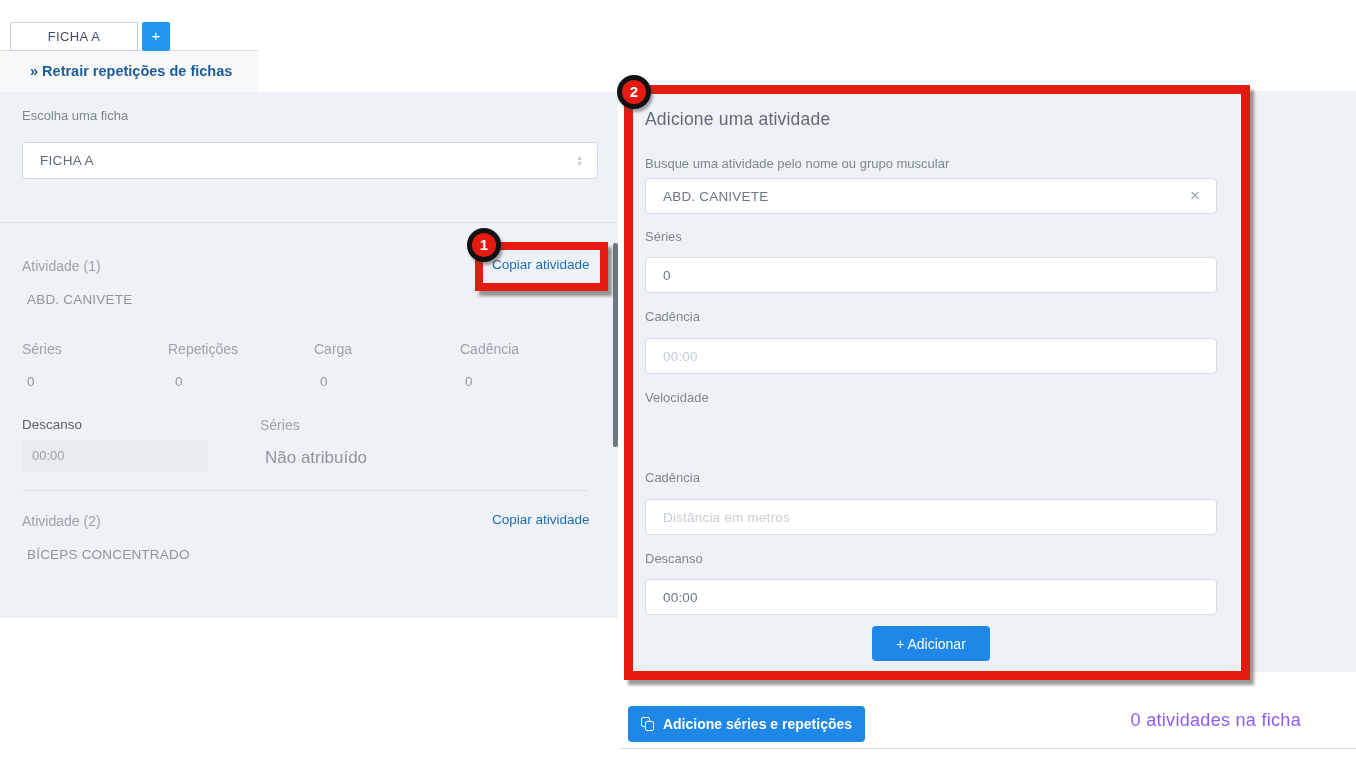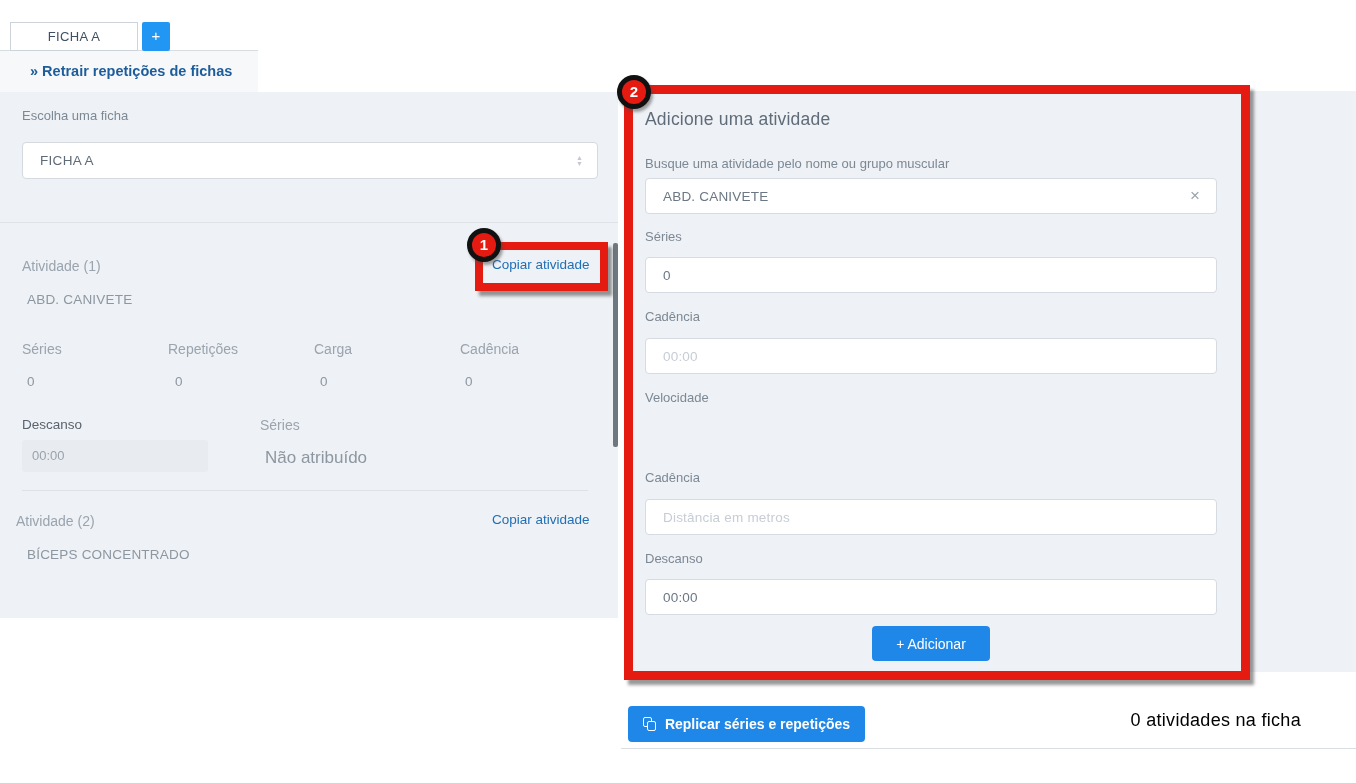--- a/index.html
+++ b/index.html
@@ -55,21 +55,21 @@
   
   .replicate-btn { position:absolute; left:628px; top:706px; width:237px; height:36px; background:#1f87e8;
          border:none; border-radius:4px; color:#fff; font-size:14px; font-weight:bold;
          font-family:"Liberation Sans", sans-serif; cursor:pointer; display:flex; align-items:center;
          justify-content:center; gap:8px; }
   .copy-ic { position:relative; width:14px; height:15px; flex:0 0 auto; }
   .copy-ic .sq1 { position:absolute; left:0; top:0; width:9px; height:10px; border:1.5px solid #fff; border-radius:2px; }
   .copy-ic .sq2 { position:absolute; left:4px; top:4px; width:9px; height:10px; border:1.5px solid #fff;
          border-radius:2px; background:#1f87e8; }
   .count-text { position:absolute; left:1000px; top:710px; width:301px; text-align:right;
-         font-size:18px; color:#000000; letter-spacing:.3px; }
+         font-size:18px; color:#8b5cf6; letter-spacing:.3px; }
   .bottom-divider { position:absolute; left:621px; top:748px; width:735px; height:1px; background:#dadfe4; }
 
   
   .ann-box { position:absolute; border:9px solid #e51b12; box-shadow:4px 5px 3px rgba(70,70,70,.55); z-index:8; }
   .ann-box-1 { left:475px; top:242px; width:133px; height:49px; border-width:8px; }
   .ann-box-2 { left:624px; top:85px; width:626px; height:595px; }
   .ann-badge { position:absolute; width:34px; height:34px; border-radius:50%; background:#e51b12;
          border:5px solid #111; color:#fff; font-size:15px; font-weight:bold; text-align:center;
          line-height:24px; z-index:10; box-shadow:2px 3px 3px rgba(70,70,70,.5); }
   .ann-badge-1 { left:467px; top:228px; }
@@ -116,21 +116,21 @@
 
     <span class="rest-label" style="left:22px; top:325px;">Descanso</span>
     <span class="stat-label" style="left:260px; top:325px;">Séries</span>
     <div class="rest-box">
       <span>00:00</span>
     </div>
     <span class="method-value" style="left:265px; top:356px;">Não atribuído</span>
 
     <div class="hdiv" style="left:22px; top:398px; width:566px;"></div>
 
-    <span class="act-title" style="left:16px; top:421px;">Atividade (2)</span>
+    <span class="act-title" style="left:22px; top:421px;">Atividade (2)</span>
     <span class="copy-link" style="left:492px; top:420px;">Copiar atividade</span>
     <span class="act-name" style="left:27px; top:455px;">BÍCEPS CONCENTRADO</span>
 
     <div class="scroll-thumb"></div>
   </div>
 
   <div class="right-panel"></div>
 
   <span class="form-title">Adicione uma atividade</span>
 
@@ -152,21 +152,21 @@
   <span class="f-label" style="top:551px;">Descanso</span>
   <input class="f-input" style="top: 579px;" value="00:00">
 
   <button class="add-btn">+ Adicionar</button>
 
   <button class="replicate-btn">
     <span class="copy-ic">
         <span class="sq1"></span>
         <span class="sq2"></span>
       </span>
-    <span>Replicar séries e repetições</span>
+    <span>Adicione séries e repetições</span>
   </button>
   <span class="count-text">0 atividades na ficha</span>
   <div class="bottom-divider"></div>
 
   <div class="ann-box ann-box-1"></div>
   <div class="ann-badge ann-badge-1">1</div>
   <div class="ann-box ann-box-2"></div>
   <div class="ann-badge ann-badge-2">2</div>
 
 </div>

